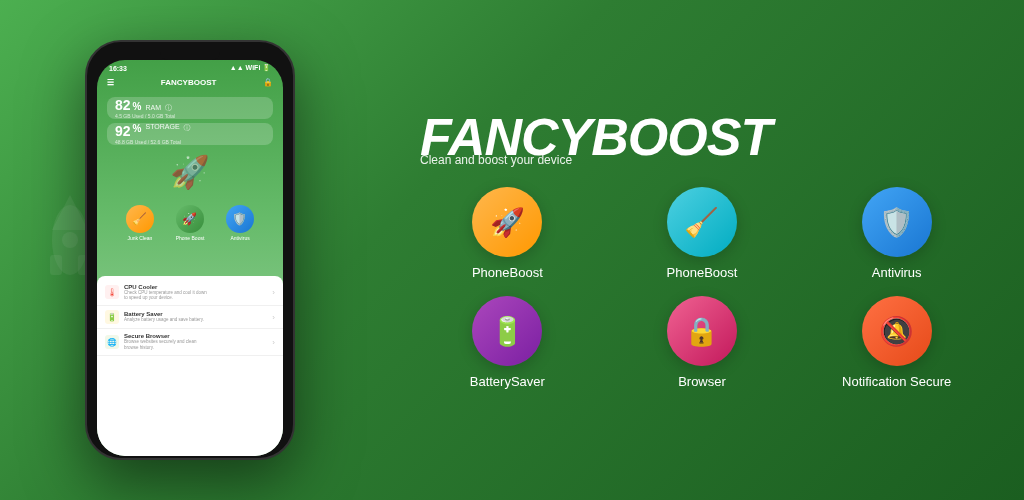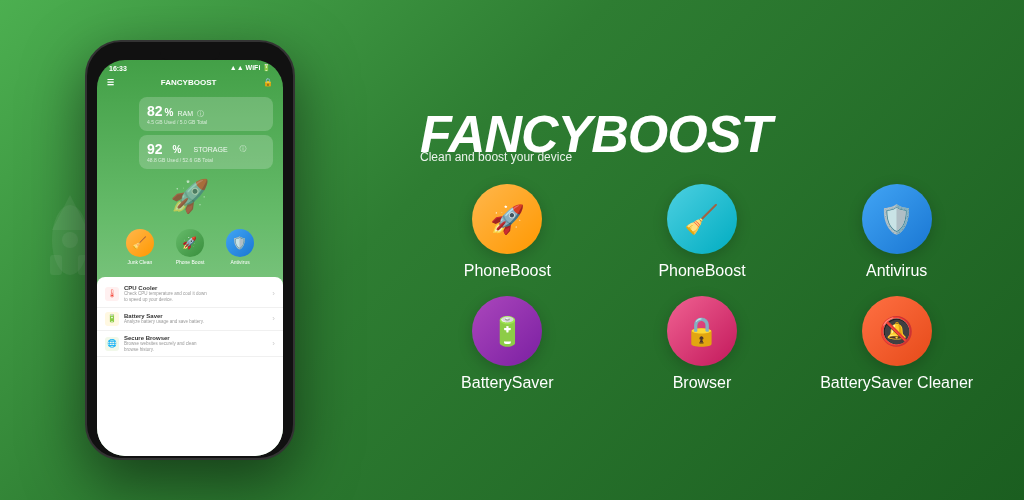--- a/index.html
+++ b/index.html
@@ -81,23 +81,22 @@
       flex: 1;
       padding: 6px 10px;
       display: flex;
       flex-direction: column;
       gap: 4px;
     }
 
     .stat-row {
       background: rgba(255,255,255,0.2);
       border-radius: 8px;
-      padding: 6px 8px;
-      color: white;
-      margin-left: 32px;
+      padding: 0 8px;
+      color: white;
     }
 
     .stat-value {
       font-size: 14px;
       font-weight: bold;
     }
 
     .stat-sub {
       font-size: 5px;
       opacity: 0.7;
@@ -226,21 +225,21 @@
       border-radius: 50%;
       display: flex;
       align-items: center;
       justify-content: center;
       font-size: 28px;
       color: white;
       box-shadow: 0 4px 15px rgba(0,0,0,0.2);
     }
 
     .feature-label {
-      font-size: 16px;
+      font-size: 13px;
       color: white;
       font-weight: 500;
     }
 
     
     .orange { background: linear-gradient(135deg, #ffb74d, #ff9800); }
     .teal { background: linear-gradient(135deg, #4dd0e1, #00acc1); }
     .blue { background: linear-gradient(135deg, #42a5f5, #1976d2); }
     .purple { background: linear-gradient(135deg, #ab47bc, #7b1fa2); }
     .pink { background: linear-gradient(135deg, #f06292, #c2185b); }
@@ -284,21 +283,21 @@
         <div class="stat-row">
           <div style="display:flex;align-items:baseline;gap:2px;">
             <span class="stat-value">82</span>
             <span style="font-size:10px;color:white;font-weight:bold;">%</span>
             <span style="font-size:7px;color:rgba(255,255,255,0.9);margin-left:2px;">RAM</span>
             <span style="font-size:7px;color:rgba(255,255,255,0.7);margin-left:2px;">ⓘ</span>
           </div>
           <div class="stat-sub">4.5 GB Used / 5.0 GB Total</div>
         </div>
         <div class="stat-row">
-          <div style="display:flex;align-items:center;gap:10px;">
+          <div style="display:flex;align-items:flex-start;gap:2px;">
             <span class="stat-value">92</span>
             <span style="font-size:10px;color:white;font-weight:bold;">%</span>
             <span style="font-size:7px;color:rgba(255,255,255,0.9);margin-left:2px;">STORAGE</span>
             <span style="font-size:7px;color:rgba(255,255,255,0.7);margin-left:2px;">ⓘ</span>
           </div>
           <div class="stat-sub">48.8 GB Used / 52.6 GB Total</div>
         </div>
         <div style="text-align:center;font-size:32px;color:rgba(255,255,255,0.6);margin:4px 0;">🚀</div>
         <div class="phone-actions">
           <div class="action-btn">
@@ -375,16 +374,16 @@
     <div class="feature-item">
       <div class="feature-icon-circle purple">🔋</div>
       <span class="feature-label">BatterySaver</span>
     </div>
     <div class="feature-item">
       <div class="feature-icon-circle pink">🔒</div>
       <span class="feature-label">Browser</span>
     </div>
     <div class="feature-item">
       <div class="feature-icon-circle red-orange">🔕</div>
-      <span class="feature-label">BatterySaver Cleaner</span>
+      <span class="feature-label">Notification Secure</span>
     </div>
   </div>
 </div>
 
 </body></html>

